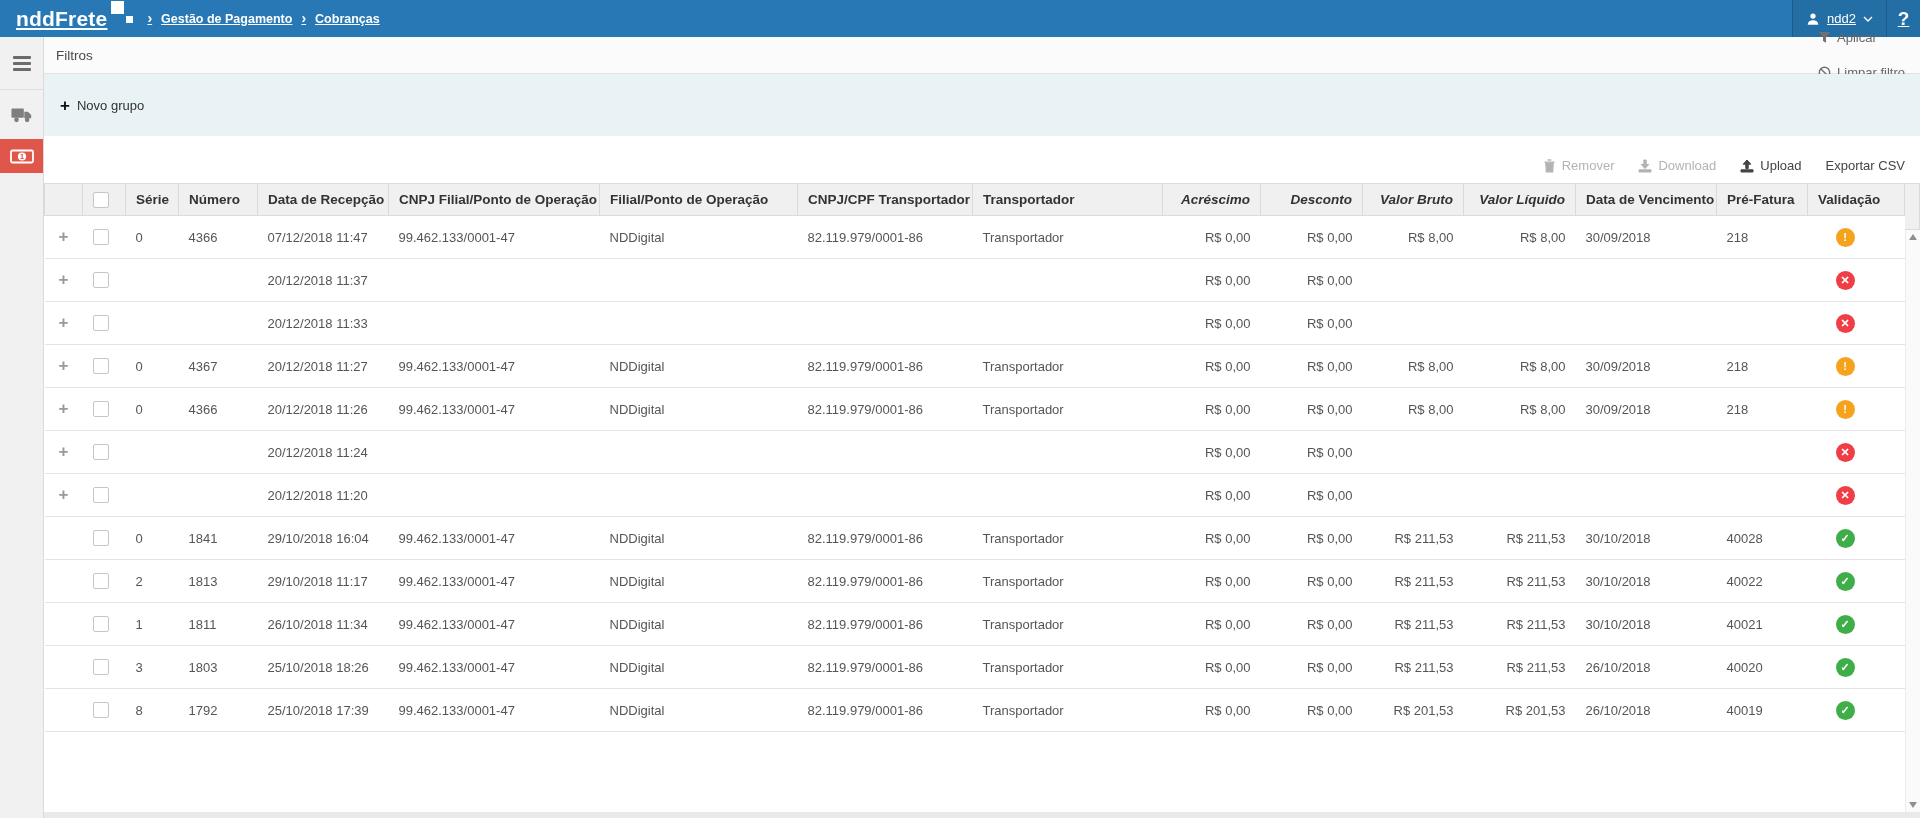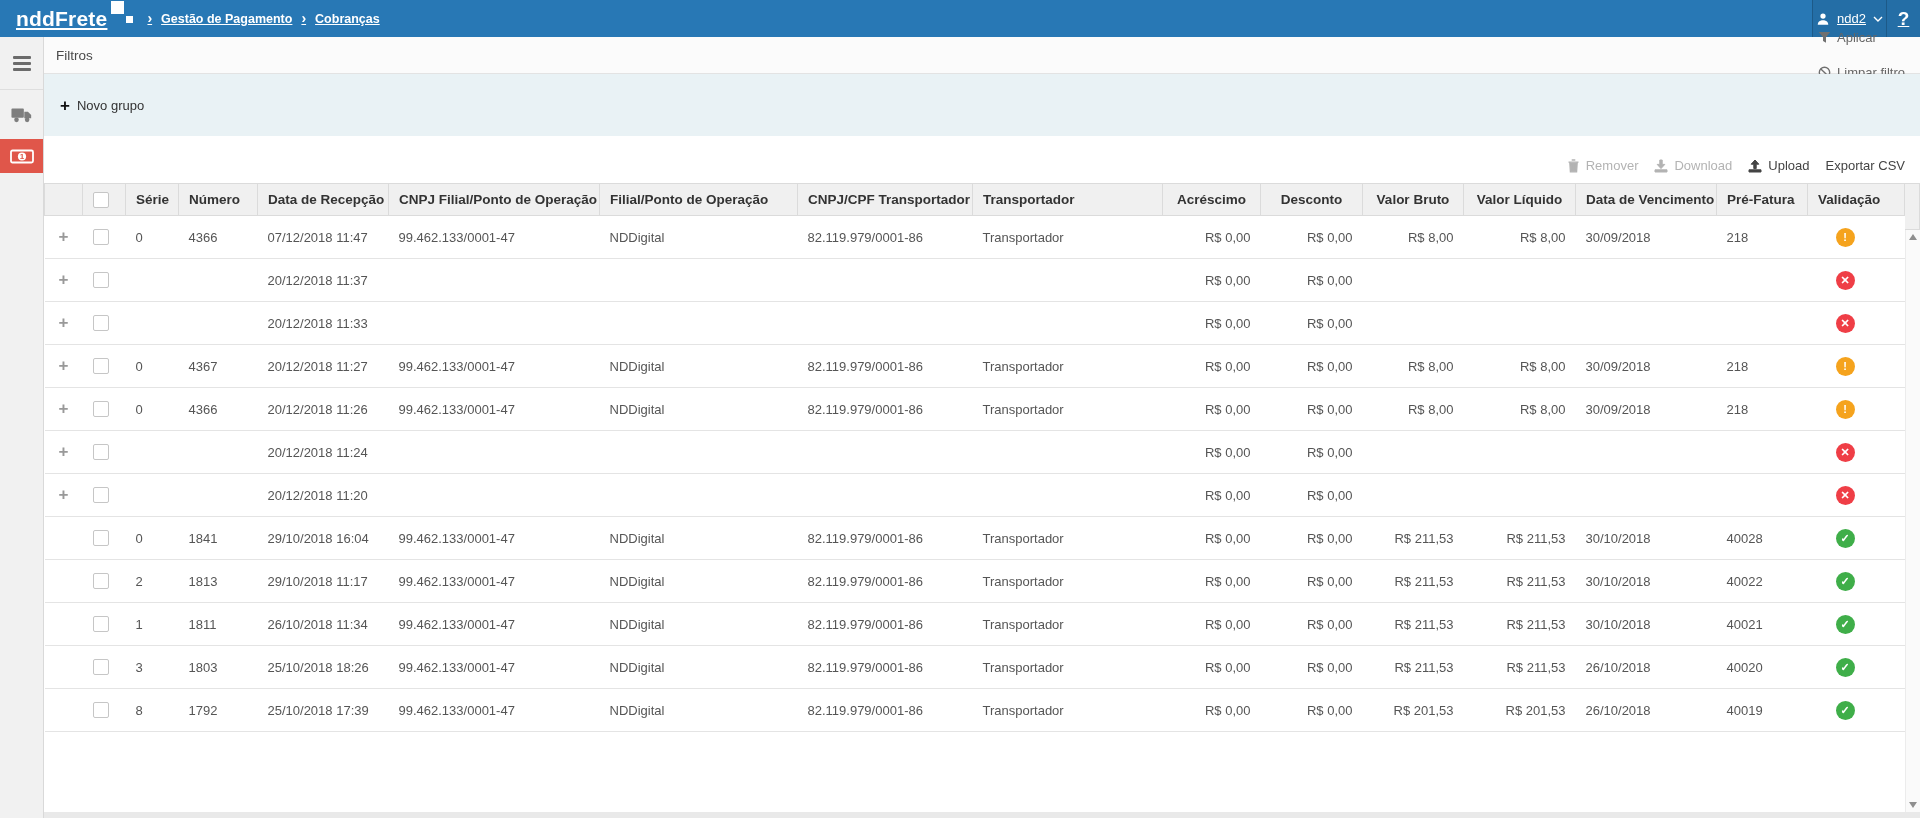--- a/index.html
+++ b/index.html
@@ -9,21 +9,21 @@
   
   .topbar { height:37px; background:#2878B5; display:flex; align-items:center; color:#fff;text-decoration:underline; }
   .logo { margin-left:16px; font-size:21px; font-weight:600; letter-spacing:.2px;
           position:relative; padding-right:26px; line-height:1; }
   .logo-sq1 { position:absolute; top:-7px; right:9px; width:13px; height:13px; background:#fff; }
   .logo-sq2 { position:absolute; top:8px; right:0px; width:7px; height:7px; background:#fff; }
   .breadcrumb { display:flex; align-items:center; gap:9px; margin-left:14px;
                 font-size:12.5px; font-weight:bold; }
   .crumb-sep { font-size:14px; font-weight:bold; position:relative; top:-1px; }
   .topbar-right { margin-left:auto; display:flex; height:100%; }
-  .user-menu { display:flex; align-items:center; gap:7px; padding:0 3px;
+  .user-menu { display:flex; align-items:center; gap:7px; padding:0 13px;
                background:rgba(0,0,0,.08); border-left:1px solid rgba(0,0,0,.18);
                border-right:1px solid rgba(0,0,0,.18); font-size:13px; cursor:pointer; }
   .help-btn { width:33px; display:flex; align-items:center; justify-content:center;
               font-size:19px; font-weight:800; background:rgba(0,0,0,.08); cursor:pointer; }
 
   
   .layout { display:flex; height:781px; }
   .sidebar { width:44px; background:#F1F1F1; border-right:1px solid #D9D9D9;
              display:flex; flex-direction:column; flex-shrink:0; }
   .sb-btn { height:49px; display:flex; align-items:center; justify-content:center; cursor:pointer; }
@@ -42,34 +42,34 @@
   .filter-action { display:flex; align-items:center; gap:6px; font-size:13px;
                    color:#666; cursor:pointer; }
 
   
   .group-bar { height:62px; background:#E9F2F5; display:flex; align-items:center; padding-left:16px; }
   .new-group { display:flex; align-items:center; gap:7px; font-size:13px; color:#333; cursor:pointer; }
   .plus-ico { font-size:17px; font-weight:bold; color:#111; line-height:1; }
 
   
   .toolbar { height:47px; display:flex; align-items:flex-end; justify-content:flex-end;
-             gap:16px; padding:0 15px 10px 0; }
+             gap:24px; padding:0 15px 10px 0; }
   .tool-btn { display:flex; align-items:center; gap:6px; font-size:13px; cursor:pointer; }
   .tool-btn.disabled { color:#B3B3B3; }
   .tool-btn.enabled { color:#444;margin-top:48px; }
   .tool-btn svg { fill:currentColor; stroke:currentColor; }
 
   
   .table-zone { flex:1; display:flex; min-height:0; }
   .table-area { flex:1; overflow:hidden; }
   table { border-collapse:collapse; table-layout:fixed; width:1860px; }
   thead th { height:32px; background:#F0F0F0; border:1px solid #DBDBDB;
              font-size:13.5px; font-weight:bold; color:#333; text-align:left;
              padding:0 10px; white-space:nowrap; overflow:hidden; }
-  thead th.num { text-align:center; }
+  thead th.num { text-align:right;font-style:italic; }
   tbody td { height:43px; border-bottom:1px solid #E4E4E4; font-size:13px; color:#555;
              padding:0 10px; white-space:nowrap; overflow:hidden; background:#fff; }
   td.num { text-align:right; }
   .col-expand { text-align:center; padding:0 4px; }
   .plus { color:#999; font-size:17px; font-weight:bold; cursor:pointer; }
   .col-check { padding:0 10px; }
   .cb { width:16px; height:16px; border:1px solid #C6C6C6; border-radius:2px;
         background:#fff; cursor:pointer; }
   .sort { margin-left:4px; font-size:12px; font-weight:normal; color:#555; }
   .vicon { width:19px; height:19px; border-radius:50%; color:#fff; display:inline-flex;

